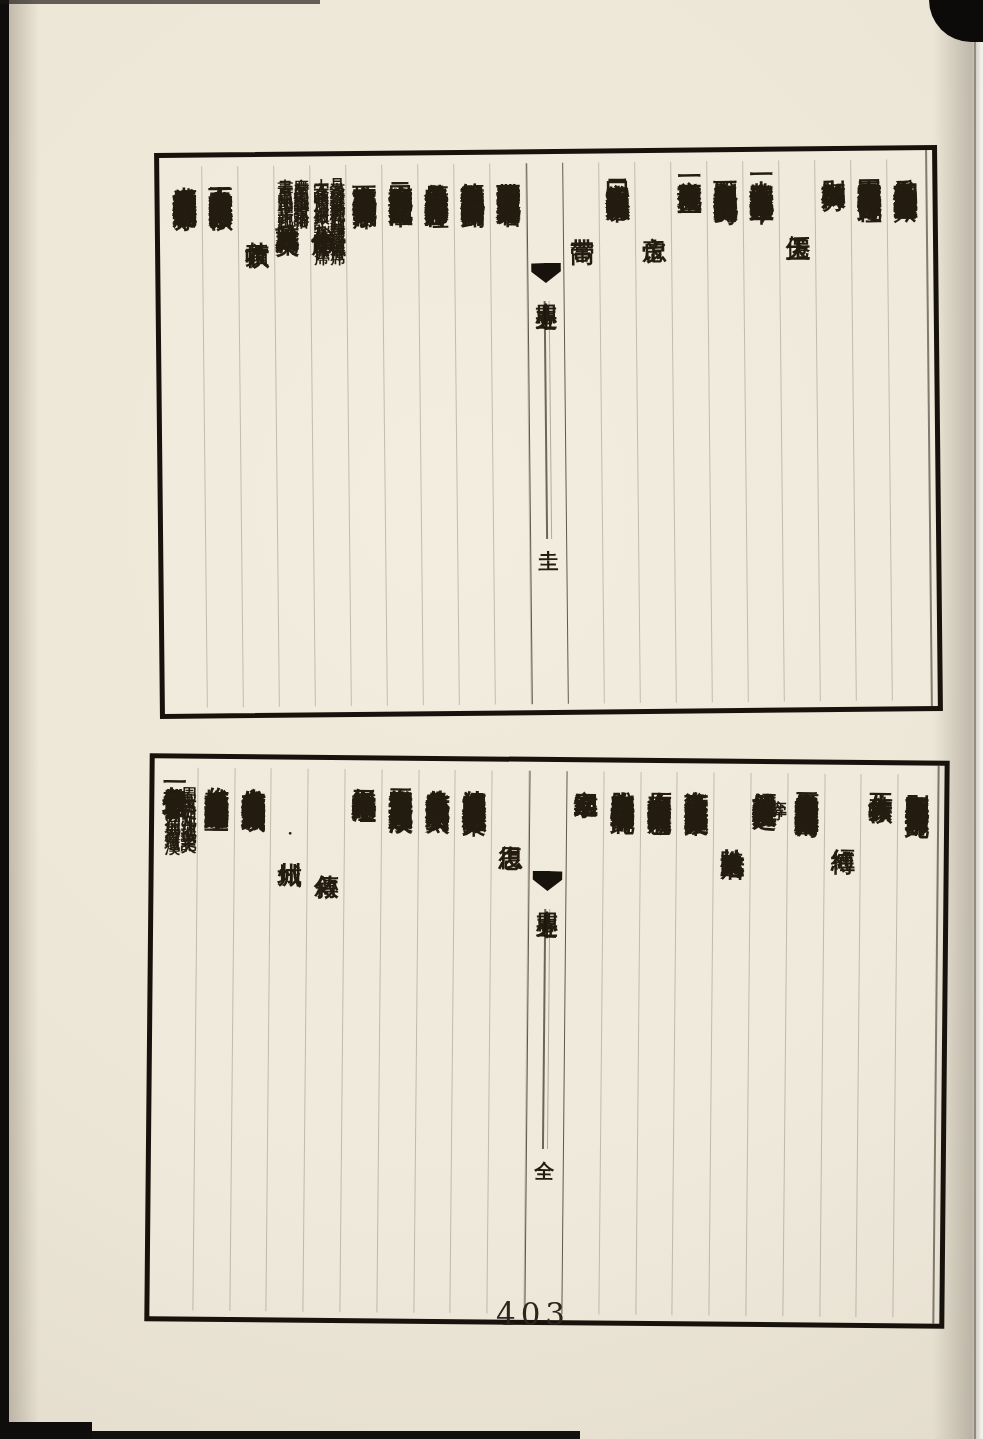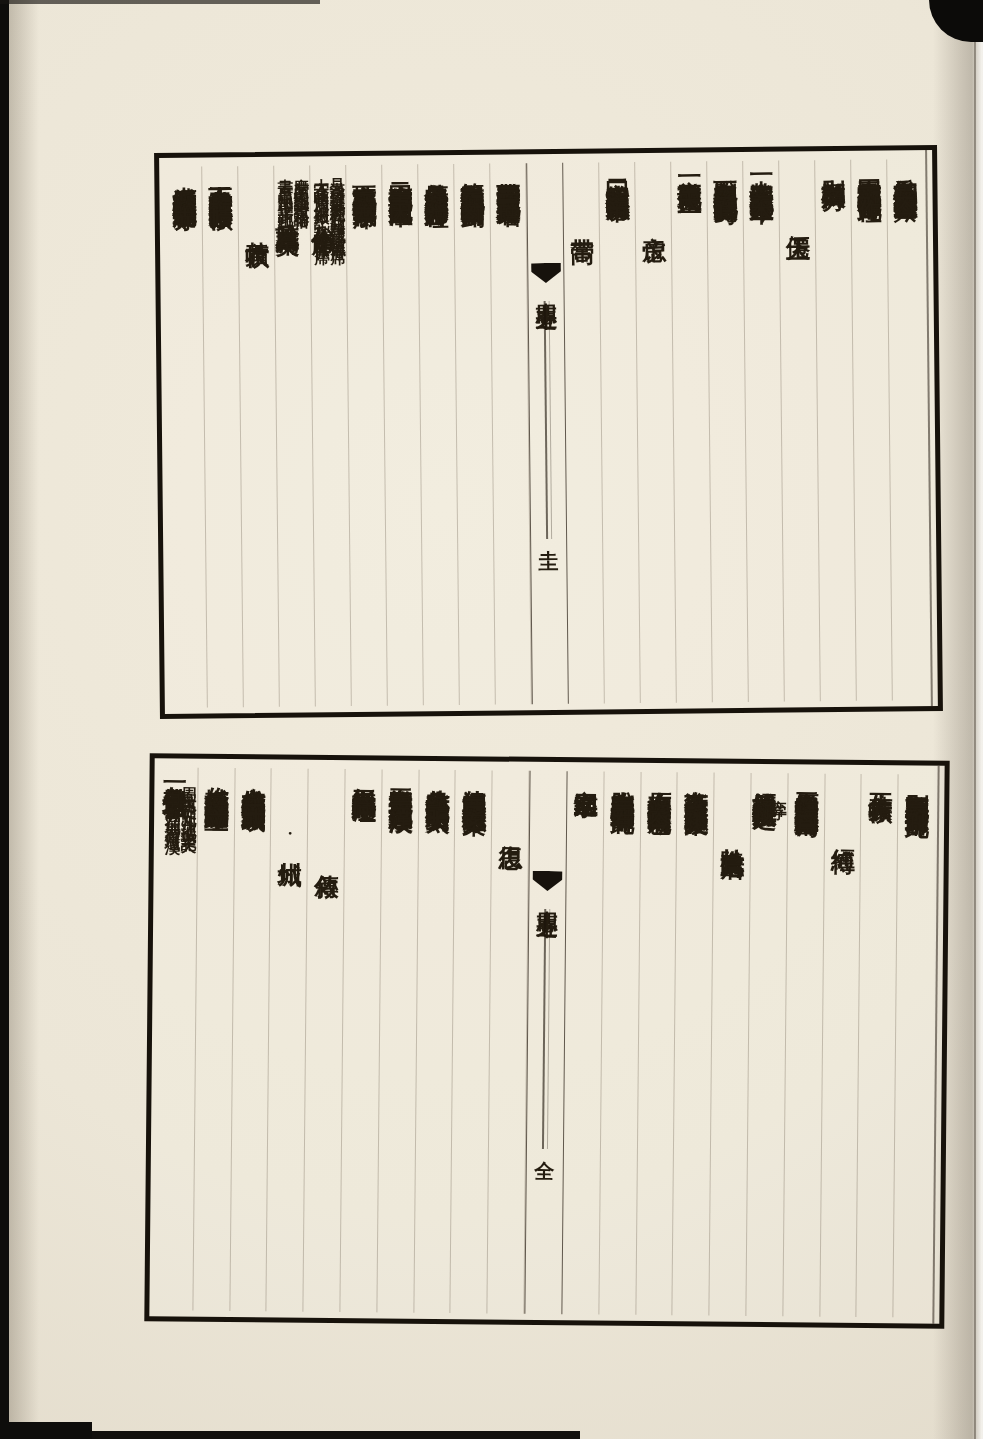--- a/index.html
+++ b/index.html
@@ -130,14 +130,15 @@
         <div class="col"><span class="main-text">紀孝平紀水經穀水注竝同</span></div>
         <div class="col header-3"><span class="main-text">敘傳</span></div>
         <div class="col header-2"><span class="small-inline">·</span><span class="main-text">州城</span></div>
         <div class="col"><span class="main-text">方今雄桀帶州城者皆無七國世業之貲宋祁曰城或</span></div>
         <div class="col"><span class="main-text">作域念孫案作域者是也雄桀帶州域者謂雄桀竝立</span></div>
         <div class="col"><span class="main-text">各帶一州之域也</span><span class="note"><span>周官大司徒曰九州之地域史記天</span><span>官書曰天則有列宿地則有州域漢</span></span></div>
       </div>
     <div class="inner-line"></div>
   </div>
 
+  <div class="page-number">403</div>
 
 </div>
 
 </body></html>

